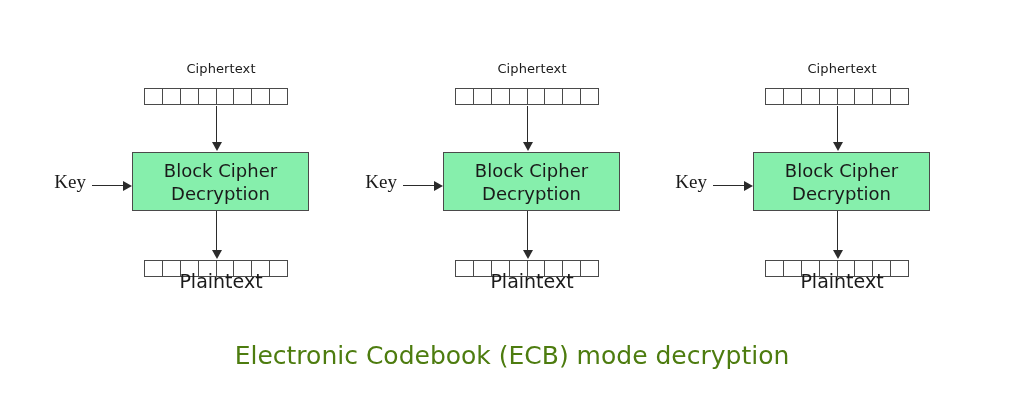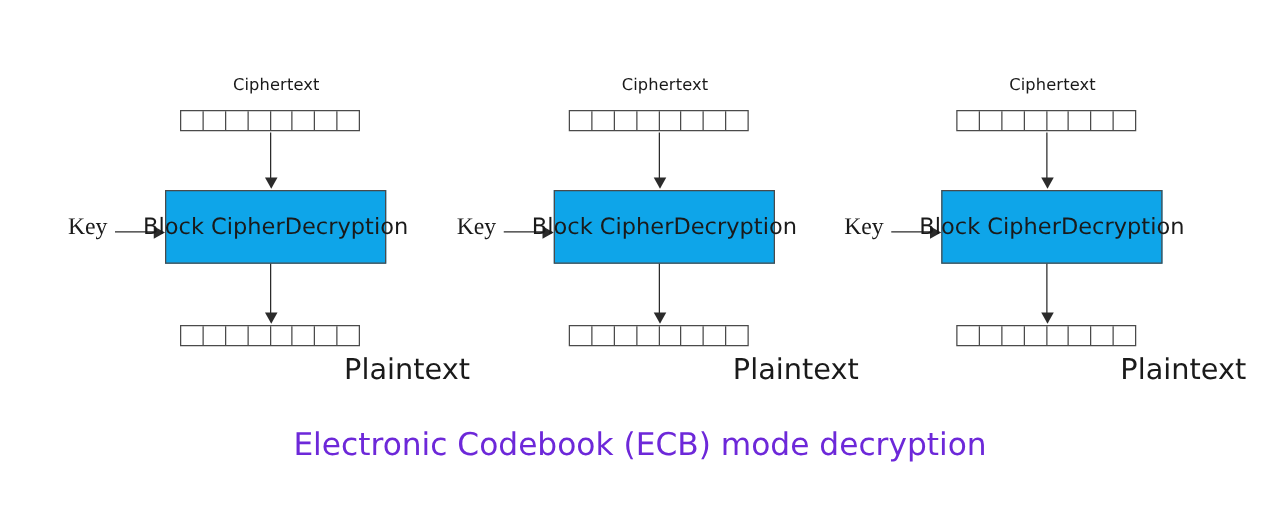--- a/index.html
+++ b/index.html
@@ -100,23 +100,23 @@
 
   
   .cipher-box {
     position: absolute;
     left: 66px;
     top: 152px;
     width: 177px;
     height: 59px;
     border: 1px solid #4a4a4a;
     box-sizing: border-box;
-    background: #0ea5e9;
+    background: #86efac;
     display: flex;
-    flex-direction: row;
+    flex-direction: column;
     align-items: center;
     justify-content: center;
   }
   .cipher-box .line {
     font-size: 18px;
     line-height: 23px;
     white-space: nowrap;
   }
 
   
@@ -153,39 +153,39 @@
     width: 0;
     height: 0;
     border-top: 5px solid transparent;
     border-bottom: 5px solid transparent;
     border-left: 9px solid #2b2b2b;
   }
 
   
   .pt-label {
     position: absolute;
-    top: 284px;
+    top: 269px;
     left: 0;
     width: 310px;
-    text-align: right;
-    font-size: 23px;
+    text-align: center;
+    font-size: 19px;
     line-height: 24px;
     white-space: nowrap;
   }
 
   
   .caption {
     position: absolute;
     left: 0;
     top: 340px;
     width: 1024px;
     text-align: center;
     font-size: 25px;
     line-height: 32px;
-    color: #6d28d9;
+    color: #4d7c0f;
     white-space: nowrap;
   }
 </style>
 </head>
 <body>
 
 <div id="diagram">
 
   <div class="stage stage-1">
 

